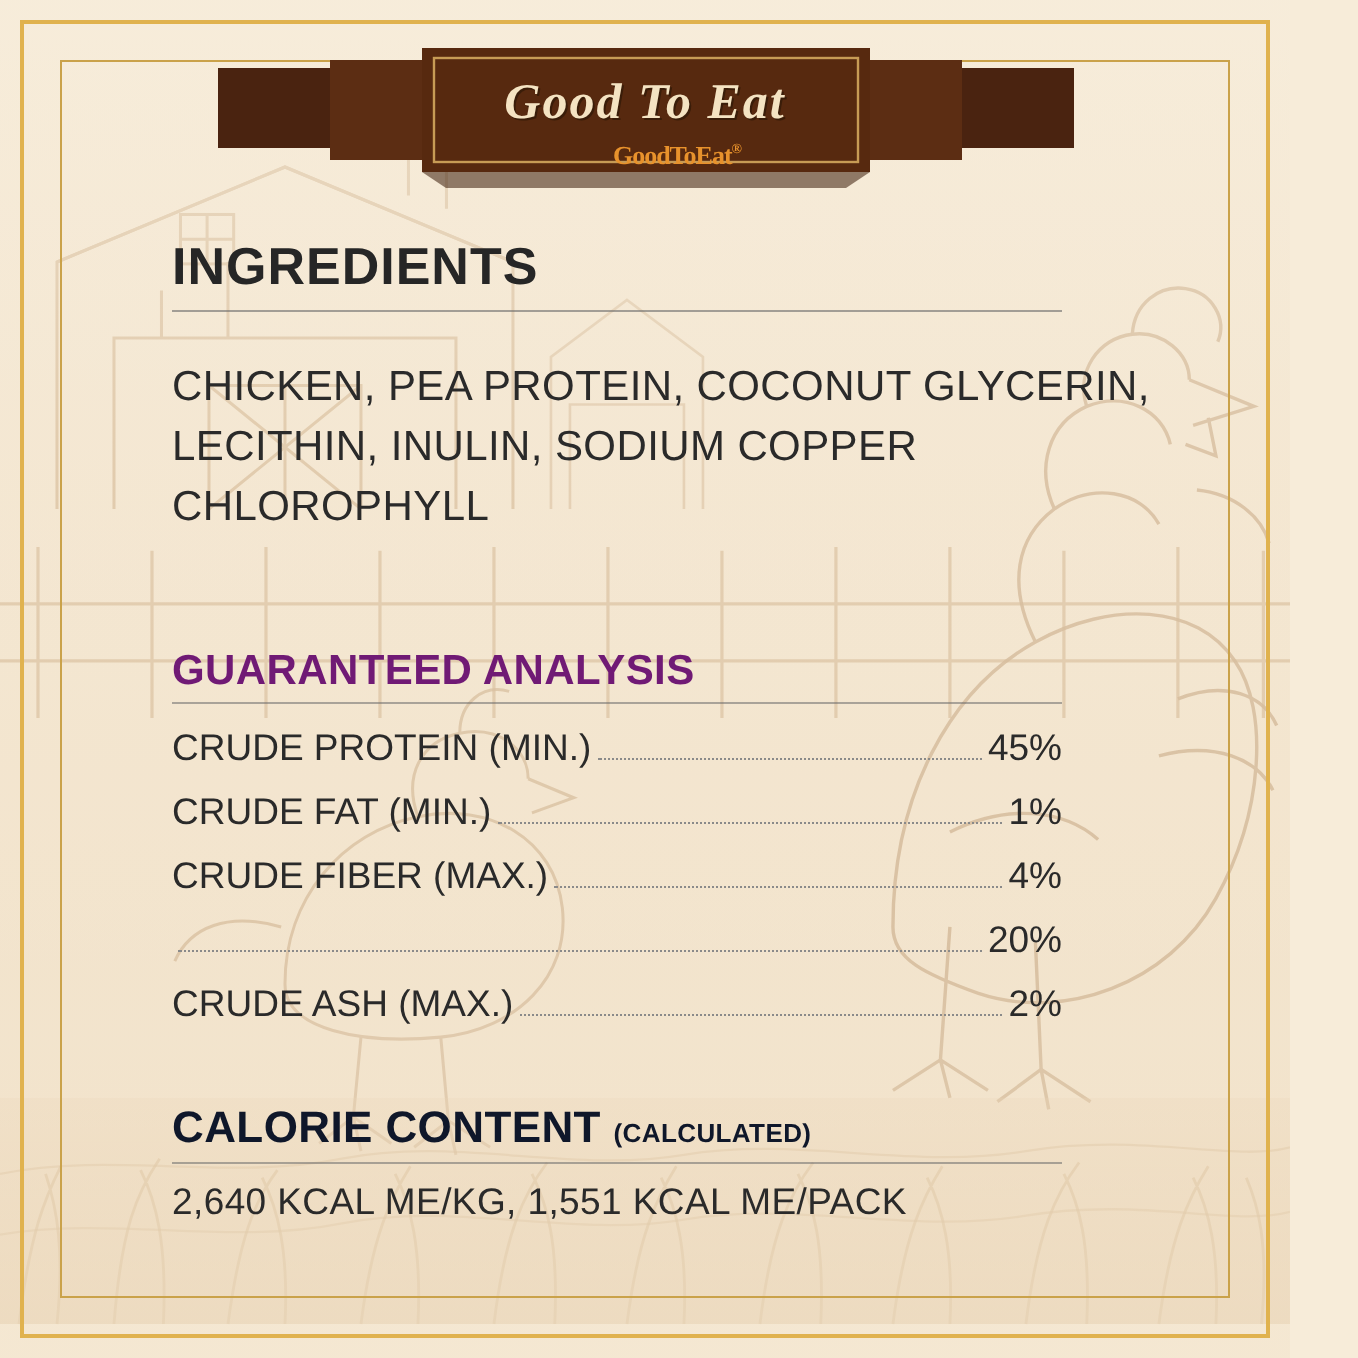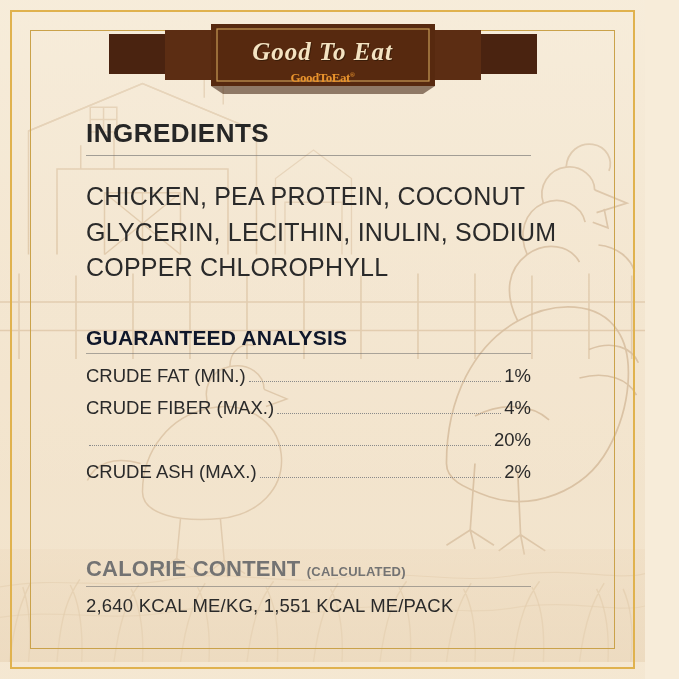--- a/index.html
+++ b/index.html
@@ -73,21 +73,21 @@
     font-weight: bold;
     font-style: italic;
     font-size: 25px;
     letter-spacing: 1px;
     color: #f4e3c2;
     text-shadow: 1px 1px 0 #3a1d09;
   }
   .banner-logo {
     position: absolute;
     top: 54px;
-    left: 0;
+    left: 16px;
     width: 100%;
     text-align: center;
     font-family: "Liberation Serif", serif;
     font-weight: bold;
     font-size: 13px;
     color: #e8922c;
     letter-spacing: -0.5px;
   }
   .banner-logo .reg {
     font-size: 7px;
@@ -116,34 +116,34 @@
   }
   .rule {
     height: 1px;
     background: #6b6b6b;
     opacity: 0.6;
     margin-bottom: 10px;
   }
   .rule.short { width: 445px; }
 
   .ingredients-body {
-    font-size: 25px;
+    font-size: 21px;
     line-height: 1.42;
     color: #2a2a2a;
     letter-spacing: 0.2px;
     max-width: 520px;
     margin-top: 23px;
   }
 
   .h-guaranteed {
-    margin-top: 40px;
+    margin-top: 56px;
     font-size: 21px;
     font-weight: bold;
     letter-spacing: 0.2px;
-    color: #0f172a;
+    color: #701a75;
   }
   .rule2 {
     height: 1px;
     background: #6b6b6b;
     opacity: 0.55;
     width: 445px;
     margin: 3px 0 6px 0;
   }
 
   .ga-row {
@@ -157,24 +157,24 @@
   .ga-name { white-space: nowrap; }
   .ga-dots {
     flex: 1;
     border-bottom: 1px dotted #8a8a8a;
     margin: 0 3px 5px 3px;
     height: 0;
   }
   .ga-value { white-space: nowrap; }
 
   .h-calorie {
-    margin-top: 68px;
+    margin-top: 33px;
     font-size: 22px;
     font-weight: bold;
-    color: #737373;
+    color: #0f172a;
     letter-spacing: 0.2px;
   }
   .h-calorie .calc {
     font-size: 13px;
     font-weight: bold;
     letter-spacing: 0.2px;
   }
   .rule3 {
     height: 1px;
     background: #6b6b6b;
@@ -295,20 +295,25 @@
   <div class="content">
 
     <div class="h-ingredients section-title">INGREDIENTS</div>
     <div class="rule short"></div>
     <div class="ingredients-body">CHICKEN, PEA PROTEIN, COCONUT GLYCERIN, LECITHIN, INULIN, SODIUM COPPER CHLOROPHYLL</div>
 
     <div class="h-guaranteed section-title">GUARANTEED ANALYSIS</div>
     <div class="rule2"></div>
 
     <div class="ga-row">
+      <span class="ga-name">CRUDE PROTEIN (MIN.)</span>
+      <span class="ga-dots"></span>
+      <span class="ga-value">45%</span>
+    </div>
+    <div class="ga-row">
       <span class="ga-name">CRUDE FAT (MIN.)</span>
       <span class="ga-dots"></span>
       <span class="ga-value">1%</span>
     </div>
     <div class="ga-row">
       <span class="ga-name">CRUDE FIBER (MAX.)</span>
       <span class="ga-dots"></span>
       <span class="ga-value">4%</span>
     </div>
     <div class="ga-row">

